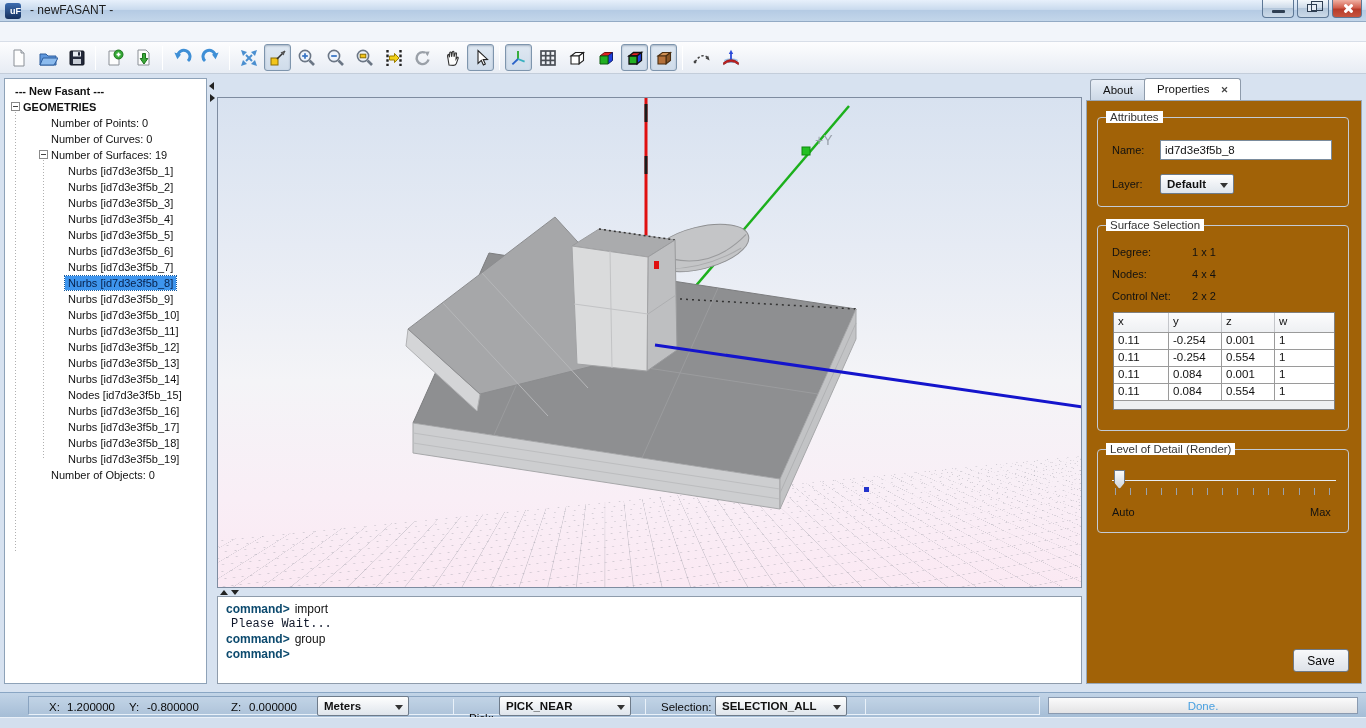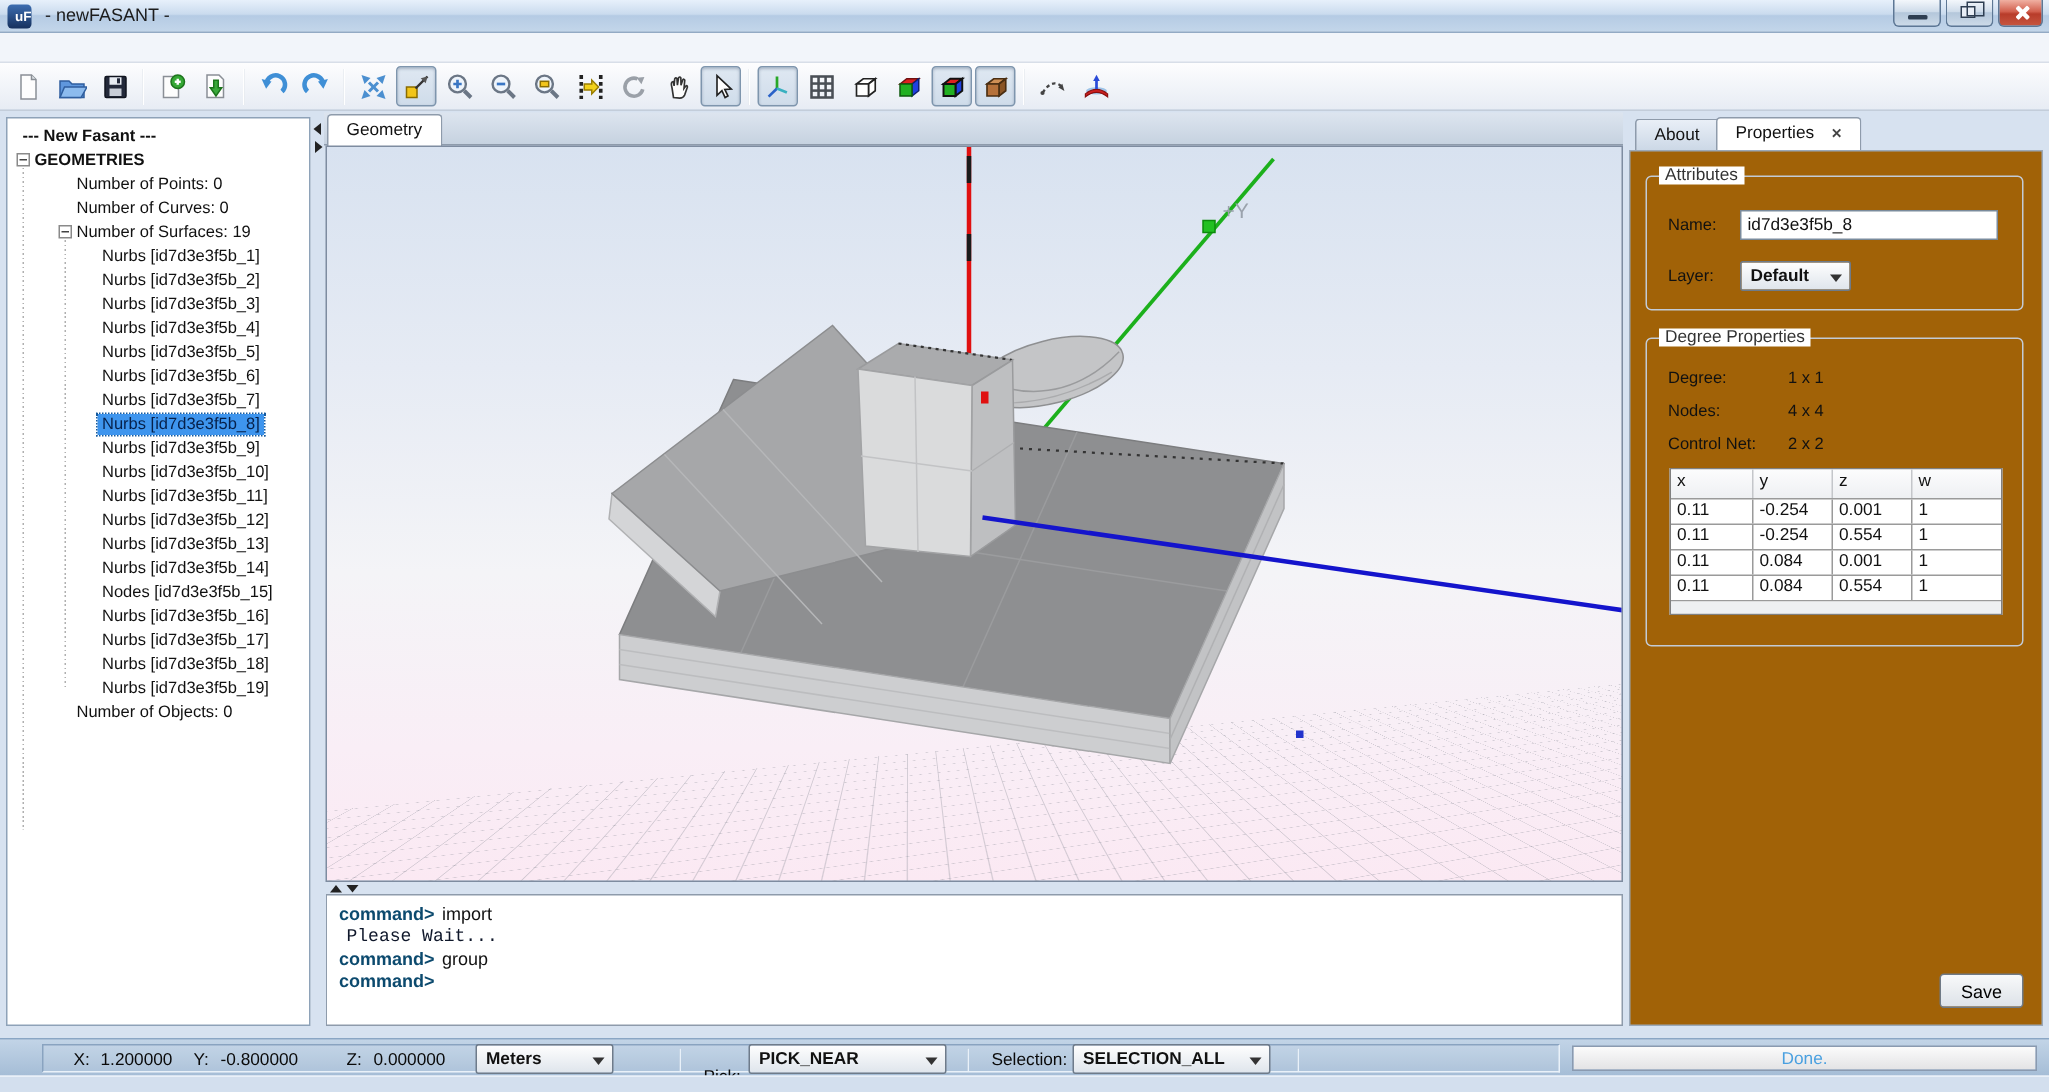--- a/index.html
+++ b/index.html
@@ -374,23 +374,20 @@
           <div class="trow nurbs"><span class="tlabel">Nurbs [id7d3e3f5b_19]</span></div>
         </div>
       <div class="trow" style="top:388px;left:46px;">Number of Objects: 0</div>
     </div>
 
     <div class="vsplit">
       <div class="tri" style="left:1px;top:4px;border-top:4px solid transparent;border-bottom:4px solid transparent;border-right:5px solid #222;"></div>
       <div class="tri" style="left:2px;top:16px;border-top:4px solid transparent;border-bottom:4px solid transparent;border-left:5px solid #222;"></div>
     </div>
 
-    <div class="tabbar">
-      <div class="tab active" style="left:2px;"><span>Geometry</span></div>
-    </div>
 
     <div class="viewport">
       <div class="floor"></div>
       <svg class="scene" width="865" height="491" viewBox="0 0 865 491">
 
         <line x1="631" y1="8" x2="447" y2="224" stroke="#1cb01c" stroke-width="2.5"></line>
 
         <line x1="428" y1="-2" x2="428" y2="172" stroke="#e01010" stroke-width="3"></line>
         <line x1="428" y1="6" x2="428" y2="24" stroke="#1a1a1a" stroke-width="3"></line>
         <line x1="428" y1="58" x2="428" y2="76" stroke="#1a1a1a" stroke-width="3"></line>
@@ -465,21 +462,21 @@
         <div class="flabel" style="left:14px;top:26px;">Name:</div>
         <input class="name-input" style="left: 62px; top: 22px; width: 172px;" value="id7d3e3f5b_8">
         <div class="flabel" style="left:14px;top:60px;">Layer:</div>
         <div class="combo" style="left:62px;top:56px;width:74px;">
           <span>Default</span>
           <span class="arr"></span>
         </div>
       </div>
 
       <div class="group" style="left:10px;top:124px;width:252px;height:206px;">
-        <div class="group-title">Degree Properties</div>
+        <div class="group-title">Surface Selection</div>
         <div class="flabel" style="left:14px;top:20px;">Degree:</div>
         <div class="flabel" style="left:94px;top:20px;">1  x  1</div>
         <div class="flabel" style="left:14px;top:42px;">Nodes:</div>
         <div class="flabel" style="left:94px;top:42px;">4  x  4</div>
         <div class="flabel" style="left:14px;top:64px;">Control Net:</div>
         <div class="flabel" style="left:94px;top:64px;">2  x  2</div>
         <div class="ptable" style="left:15px;top:86px;width:222px;">
           <div class="hrow">
             <div class="hcell c0">x</div>
             <div class="hcell c1">y</div>
@@ -513,20 +510,28 @@
                 <div class="dcell c0">0.11</div>
                 <div class="dcell c1">0.084</div>
                 <div class="dcell c2">0.554</div>
                 <div class="dcell c3">1</div>
               </div>
             </div>
           <div class="footer"></div>
         </div>
       </div>
 
+      <div class="group" style="left:10px;top:348px;width:252px;height:84px;">
+        <div class="group-title">Level of Detail (Render)</div>
+        <div class="slider-track" style="left:14px;top:30px;width:224px;"></div>
+        <div class="slider-thumb" style="left:16px;top:20px;"></div>
+        <div class="slider-ticks" style="left:17px;top:38px;width:222px;"></div>
+        <div class="flabel" style="left:14px;top:56px;">Auto</div>
+        <div class="flabel" style="left:212px;top:56px;">Max</div>
+      </div>
 
       <button class="save-btn" style="left:206px;top:548px;">Save</button>
     </div>
   </div>
 
   <div class="statusbar">
     <div class="sb-inset">
       <span class="sb-text" style="left:20px;">X:</span>
       <span class="sb-text" style="left:38px;">1.200000</span>
       <span class="sb-text" style="left:100px;">Y:</span>

